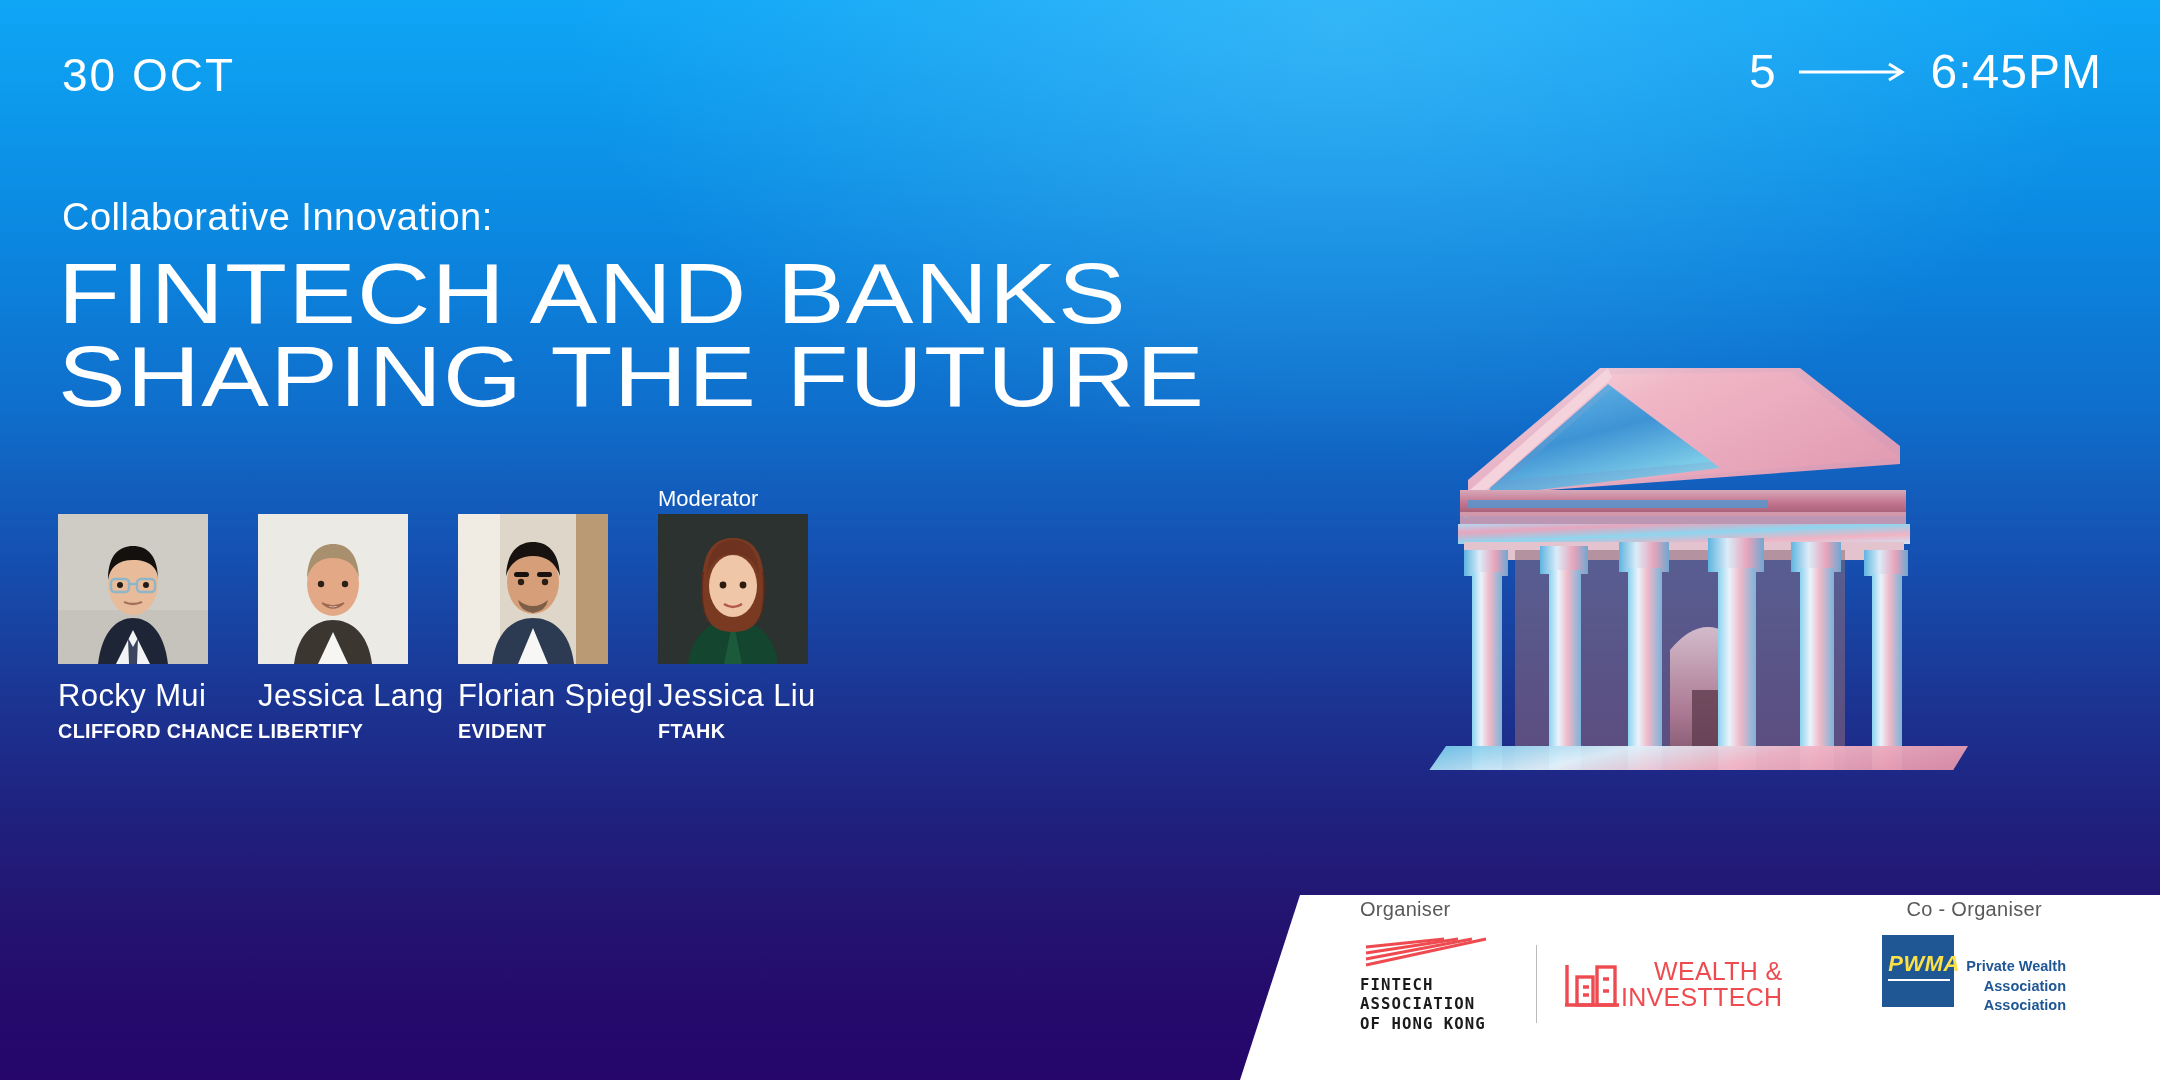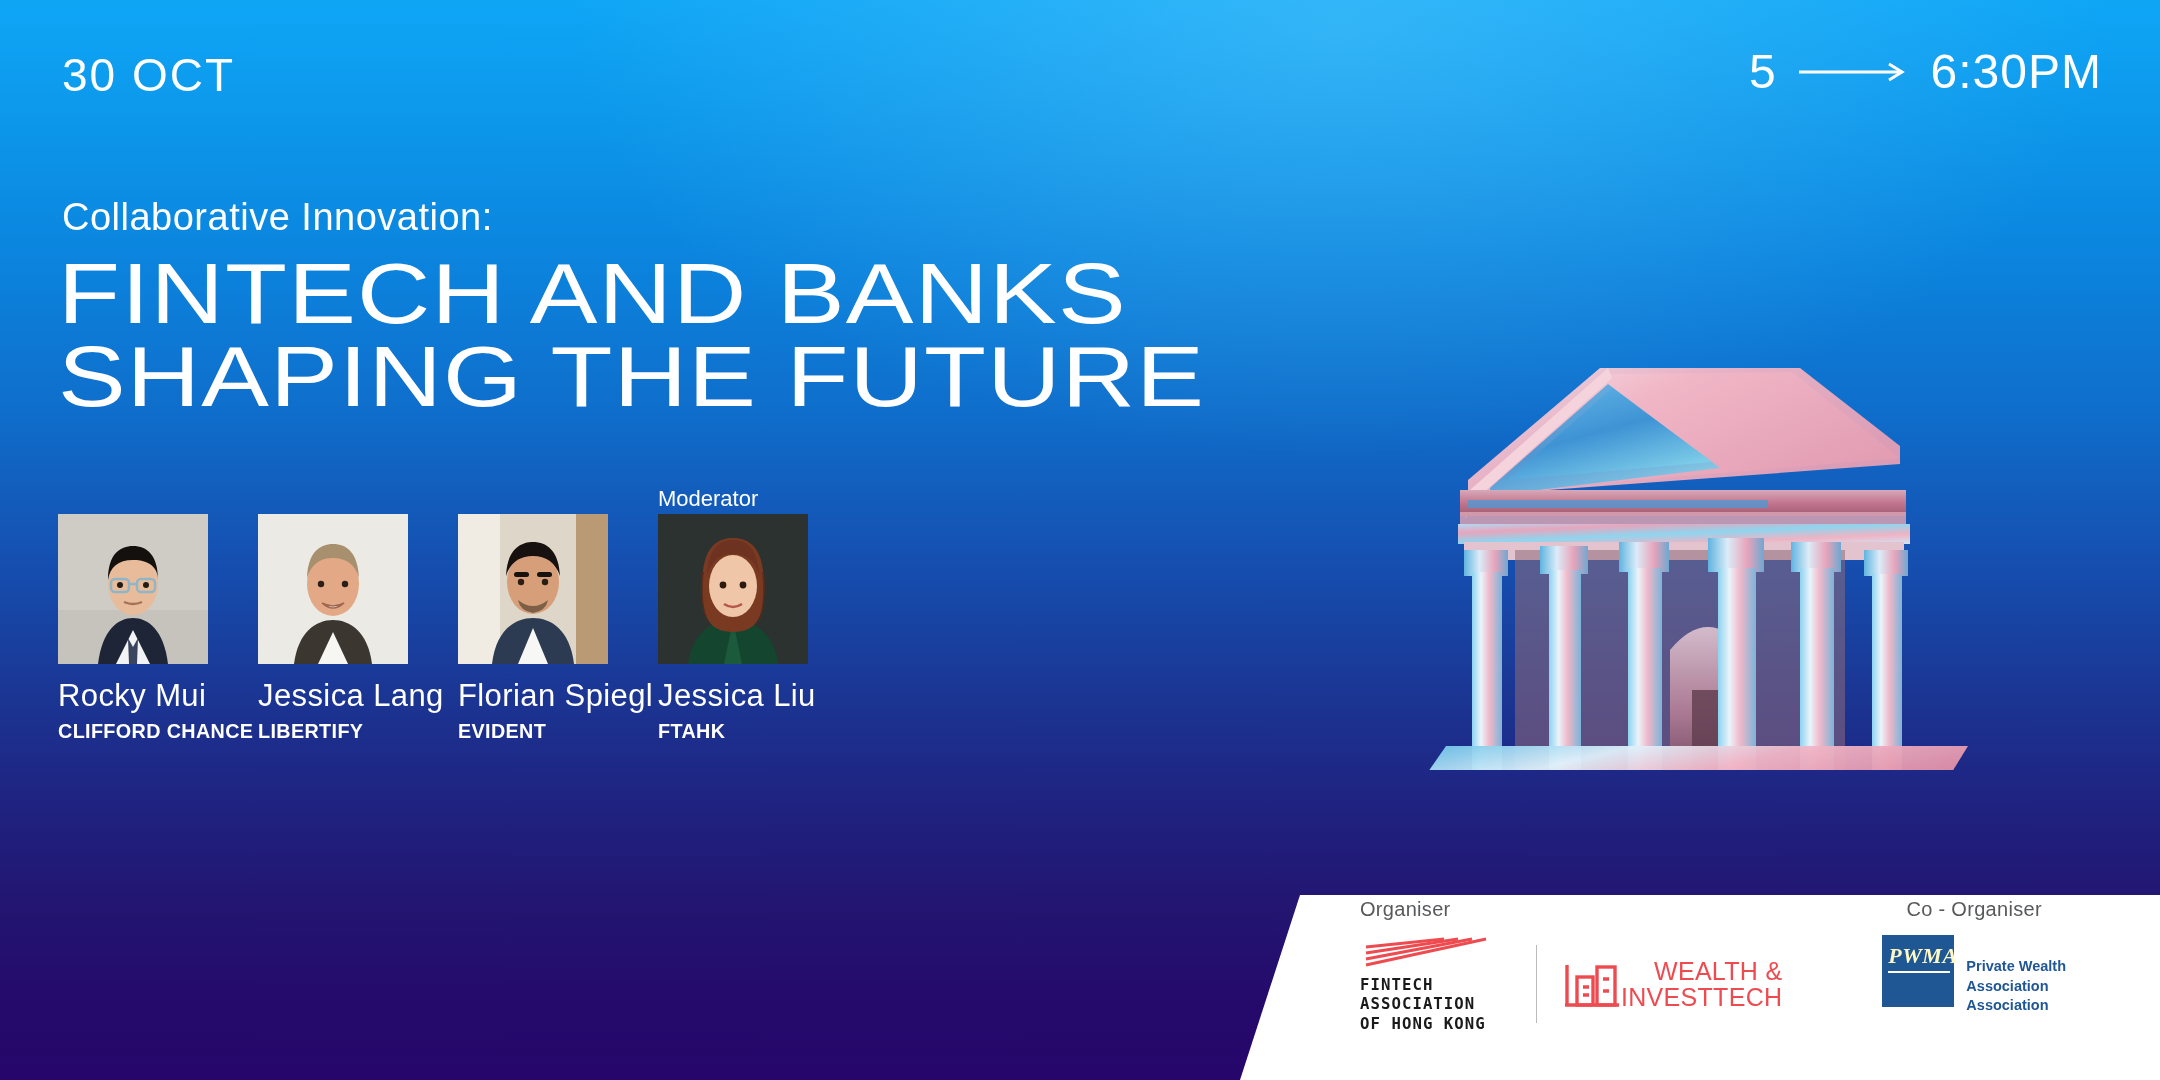--- a/index.html
+++ b/index.html
@@ -133,48 +133,49 @@
     color:#ee4b50; font-size:25px; line-height:1.06;
     font-weight:400; letter-spacing:0.3px;
   }
   
   .pwma { display:flex; align-items:flex-start; gap:12px; }
   .pwma-mark {
     width:72px; height:72px; background:#1f5694;
     position:relative; flex:0 0 auto;
   }
   .pwma-mark span {
-    position:absolute; left:6px; top:8px;
-    color:#fef9c3; font-family:Liberation Serif, serif;
+    position:absolute; left:6px; top:16px;
+    color:#fde047; font-family:Liberation Sans, sans-serif;
     font-style:italic; font-weight:700; font-size:22px;
     letter-spacing:0.5px;
     border-bottom:2px solid #ffffff; padding-bottom:2px;
     width:62px;
   }
   .pwma-text {
     color:#1f5694; font-size:14.5px; line-height:1.36; font-weight:700;
     margin-top:22px;
+    text-align:right;
   }
 </style>
 </head>
 <body>
 
 <div id="banner">
 
   <div id="bg-glow"></div>
 
   <div class="date">30 OCT</div>
 
   <div class="time-wrap">
     <span>5</span>
     <svg class="arrow" width="110" height="22" viewBox="0 0 110 22">
       <line x1="0" y1="11" x2="100" y2="11" stroke="#ffffff" stroke-width="3"></line>
       <polyline points="90,3 103,11 90,19" fill="none" stroke="#ffffff" stroke-width="3"></polyline>
     </svg>
-    <span>6:30PM</span>
+    <span>6:45PM</span>
   </div>
 
   <div class="kicker">Collaborative Innovation:</div>
   <div class="headline">
     <div>FINTECH AND BANKS</div>
     <div>SHAPING THE FUTURE</div>
   </div>
 
   <div id="speakers">
 

